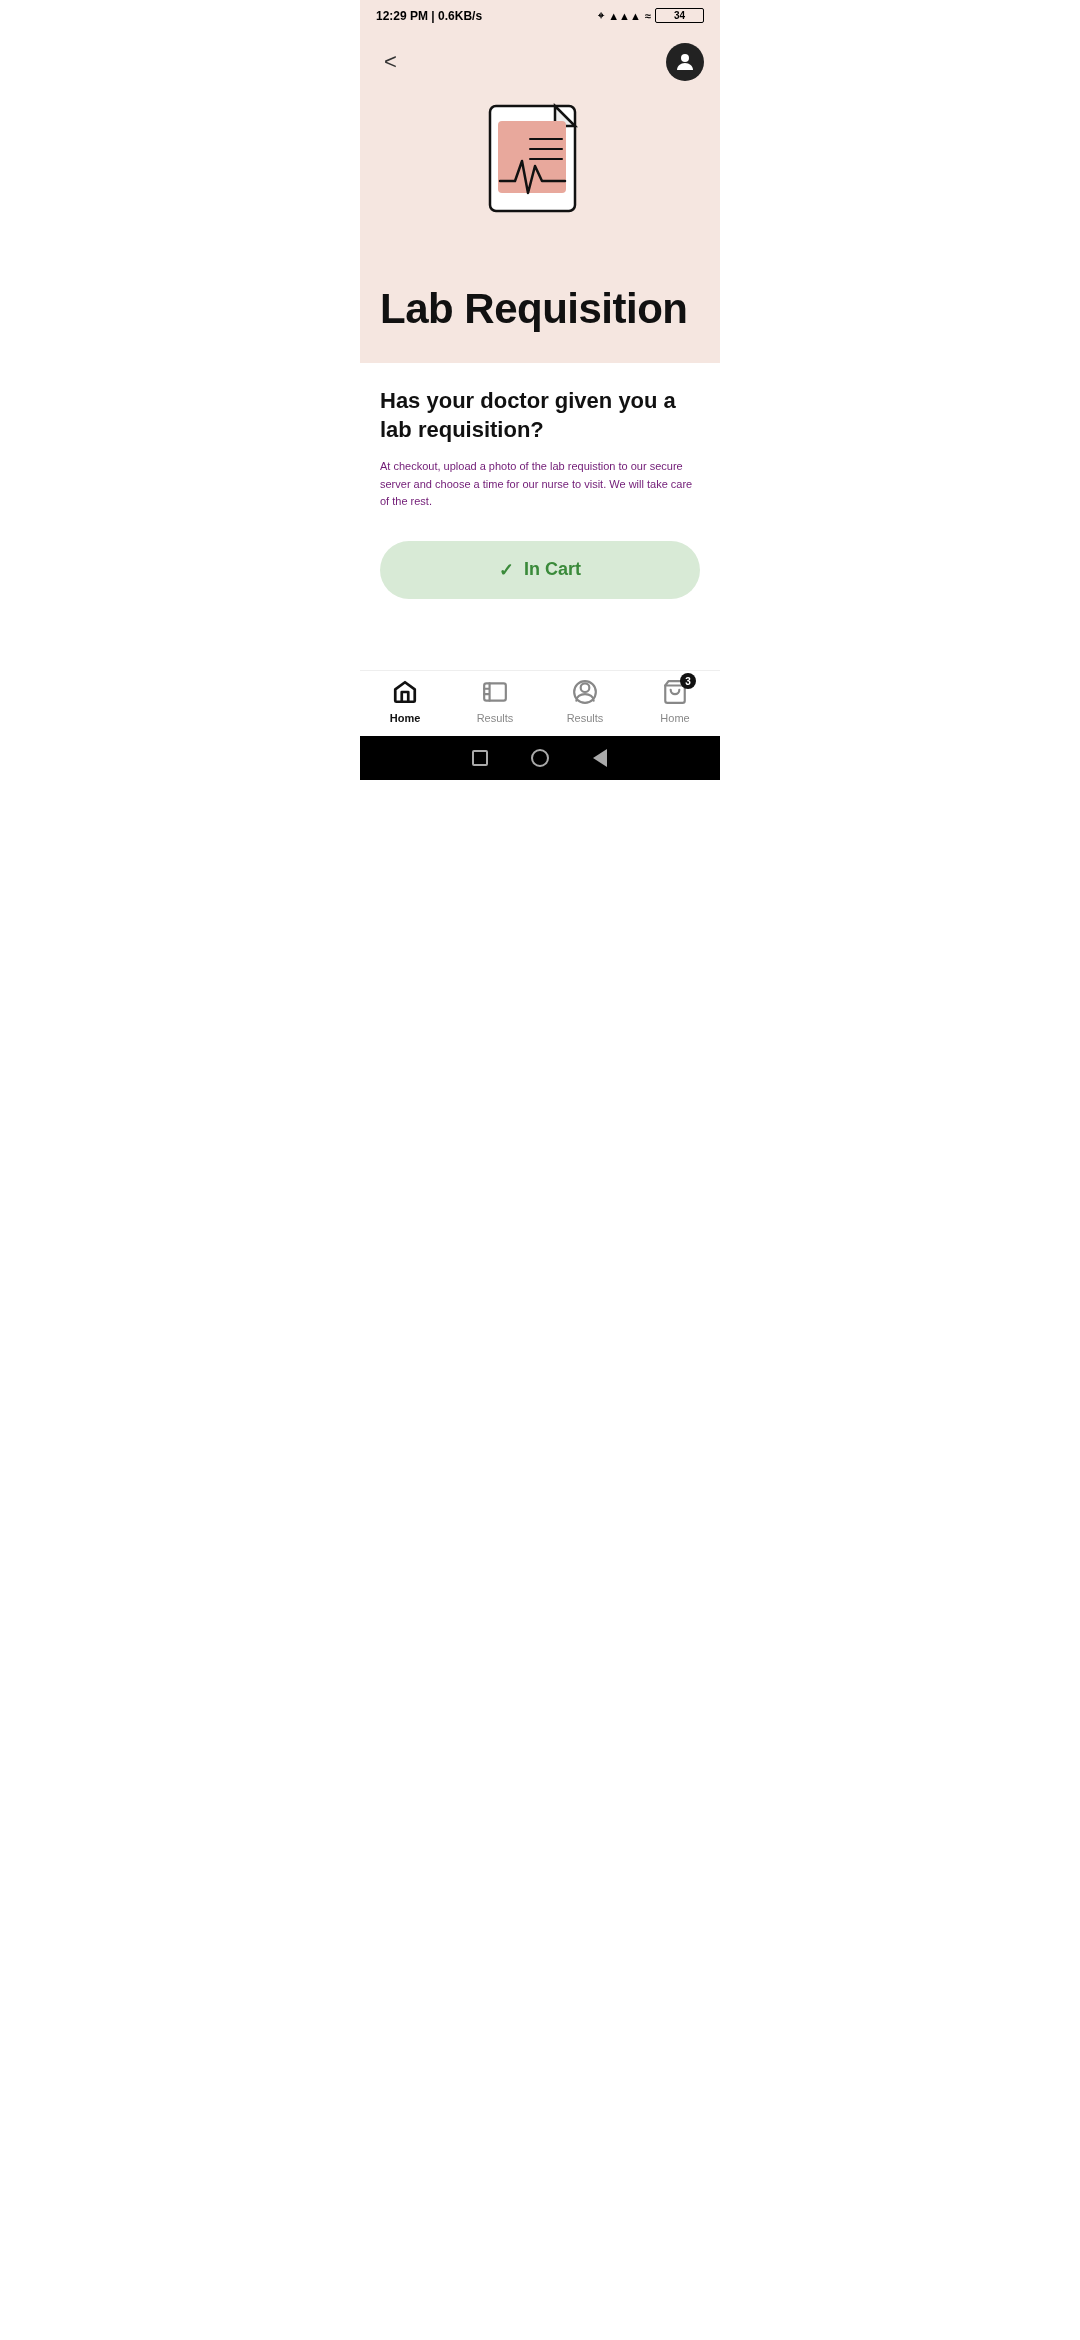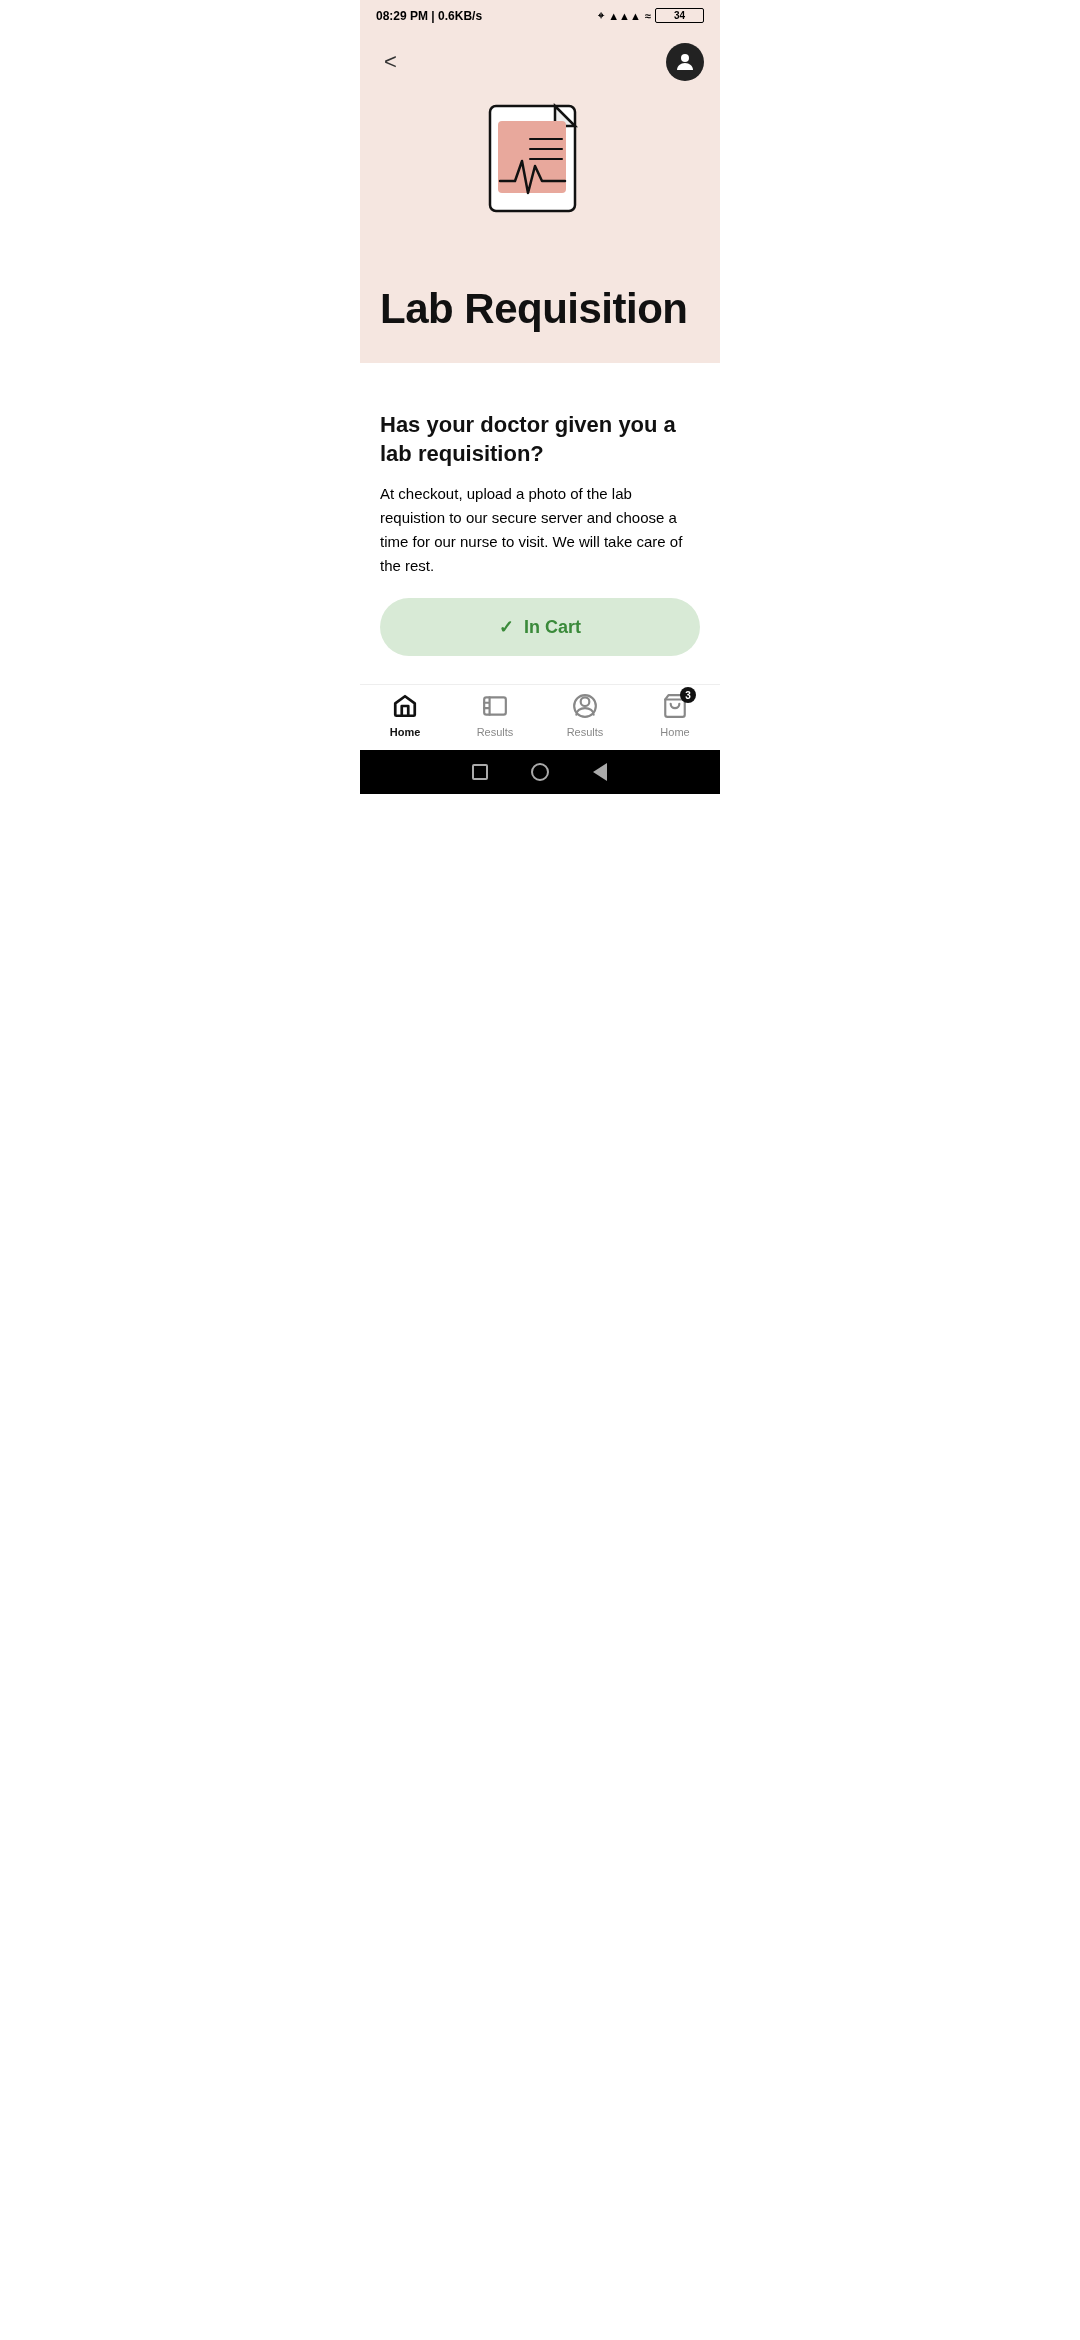--- a/index.html
+++ b/index.html
@@ -95,41 +95,41 @@
       font-size: 42px;
       font-weight: 800;
       color: #111;
       letter-spacing: -0.5px;
     }
 
     
     .main-content {
       background: #fff;
       flex: 1;
-      padding: 48px 20px 0;
+      padding: 24px 20px 0;
     }
 
     .section-question {
       font-size: 22px;
       font-weight: 800;
       color: #111;
       line-height: 1.3;
       margin-bottom: 14px;
     }
     .section-desc {
       font-size: 15px;
       color: #555;
       line-height: 1.6;
       margin-bottom: 20px;
     }
     .section-desc2 {
-      font-size: 15px;
-      color: #000000;
+      font-size: 11px;
+      color: #701a75;
       line-height: 1.6;
-      margin-bottom: 20px;
+      margin-bottom: 30px;
     }
 
     
     .in-cart-btn {
       display: flex;
       align-items: center;
       justify-content: center;
       gap: 10px;
       width: 100%;
       padding: 18px;
@@ -218,21 +218,21 @@
       width: 0; height: 0;
       border-top: 9px solid transparent;
       border-bottom: 9px solid transparent;
       border-right: 14px solid #aaa;
     }
   </style>
 </head>
 <body>
 
 <div class="status-bar">
-  <span class="status-left">08:29 PM | 0.6KB/s</span>
+  <span class="status-left">12:29 PM | 0.6KB/s</span>
   <div class="status-right">
     <span class="status-icon">⌖</span>
     <span class="status-icon">▲▲▲</span>
     <span class="status-icon">≈</span>
     <span class="battery">34</span>
   </div>
 </div>
 
 <div class="header-area">
   <div class="header-nav">

